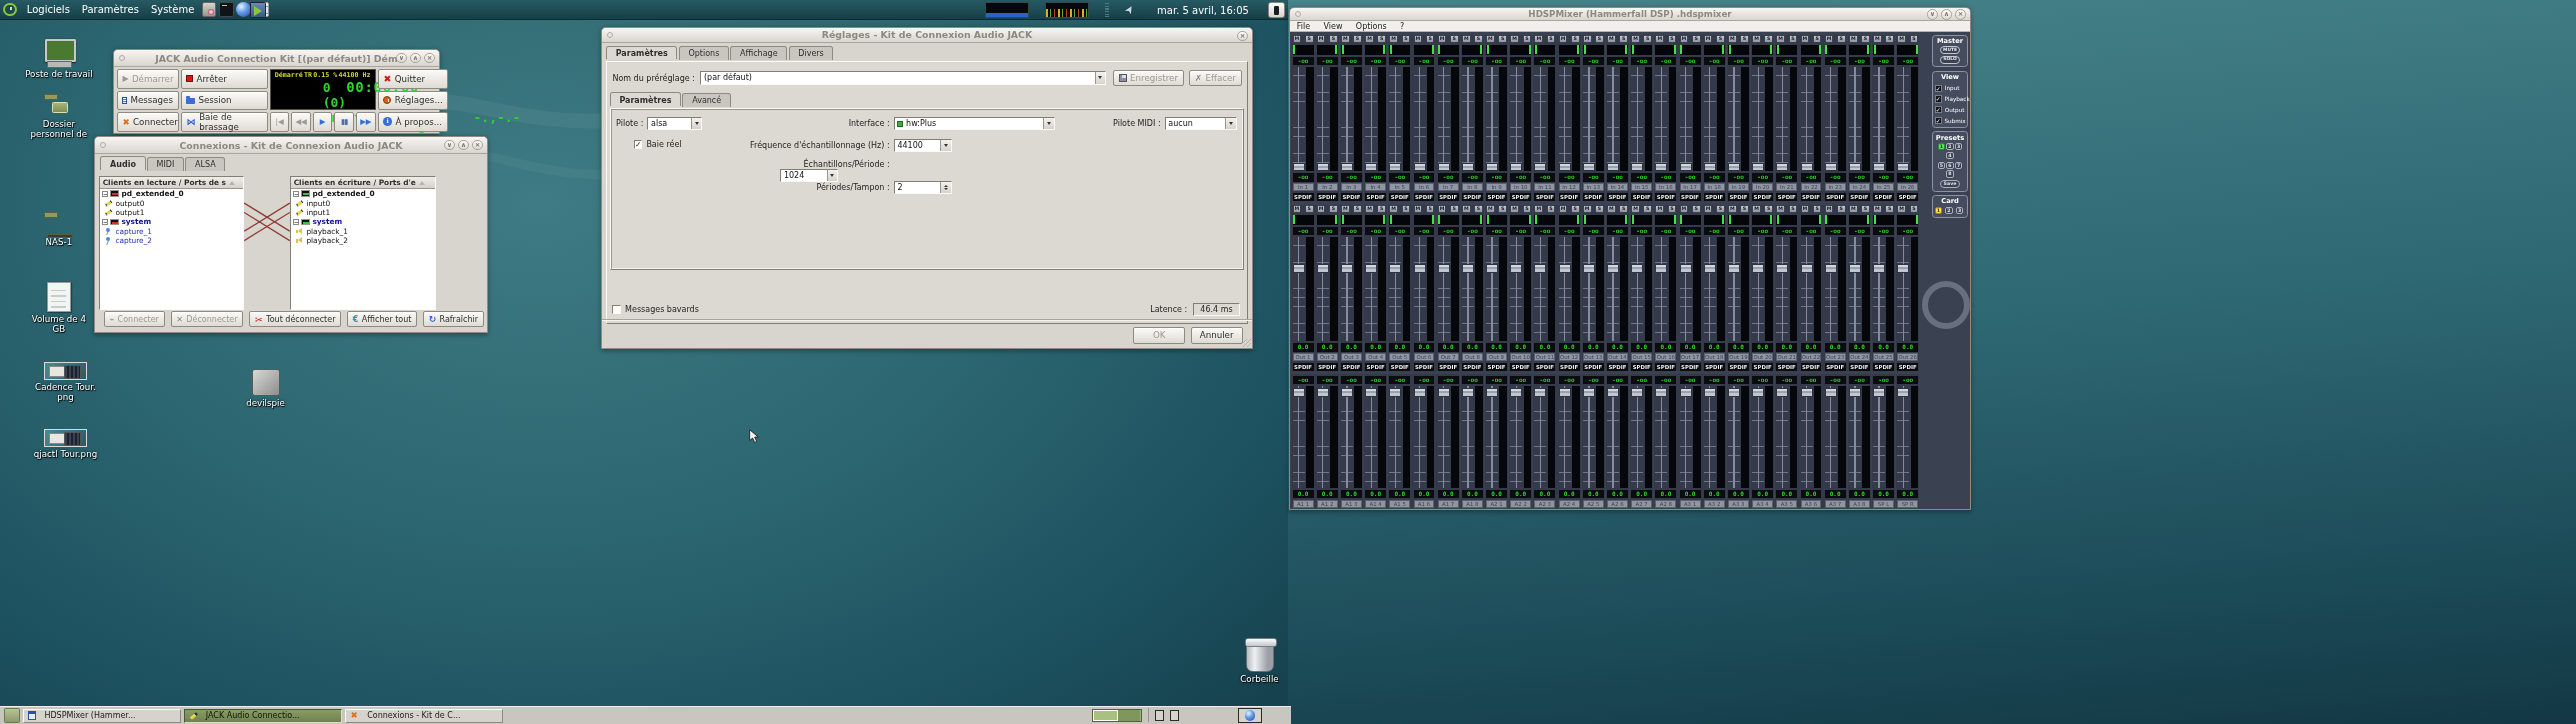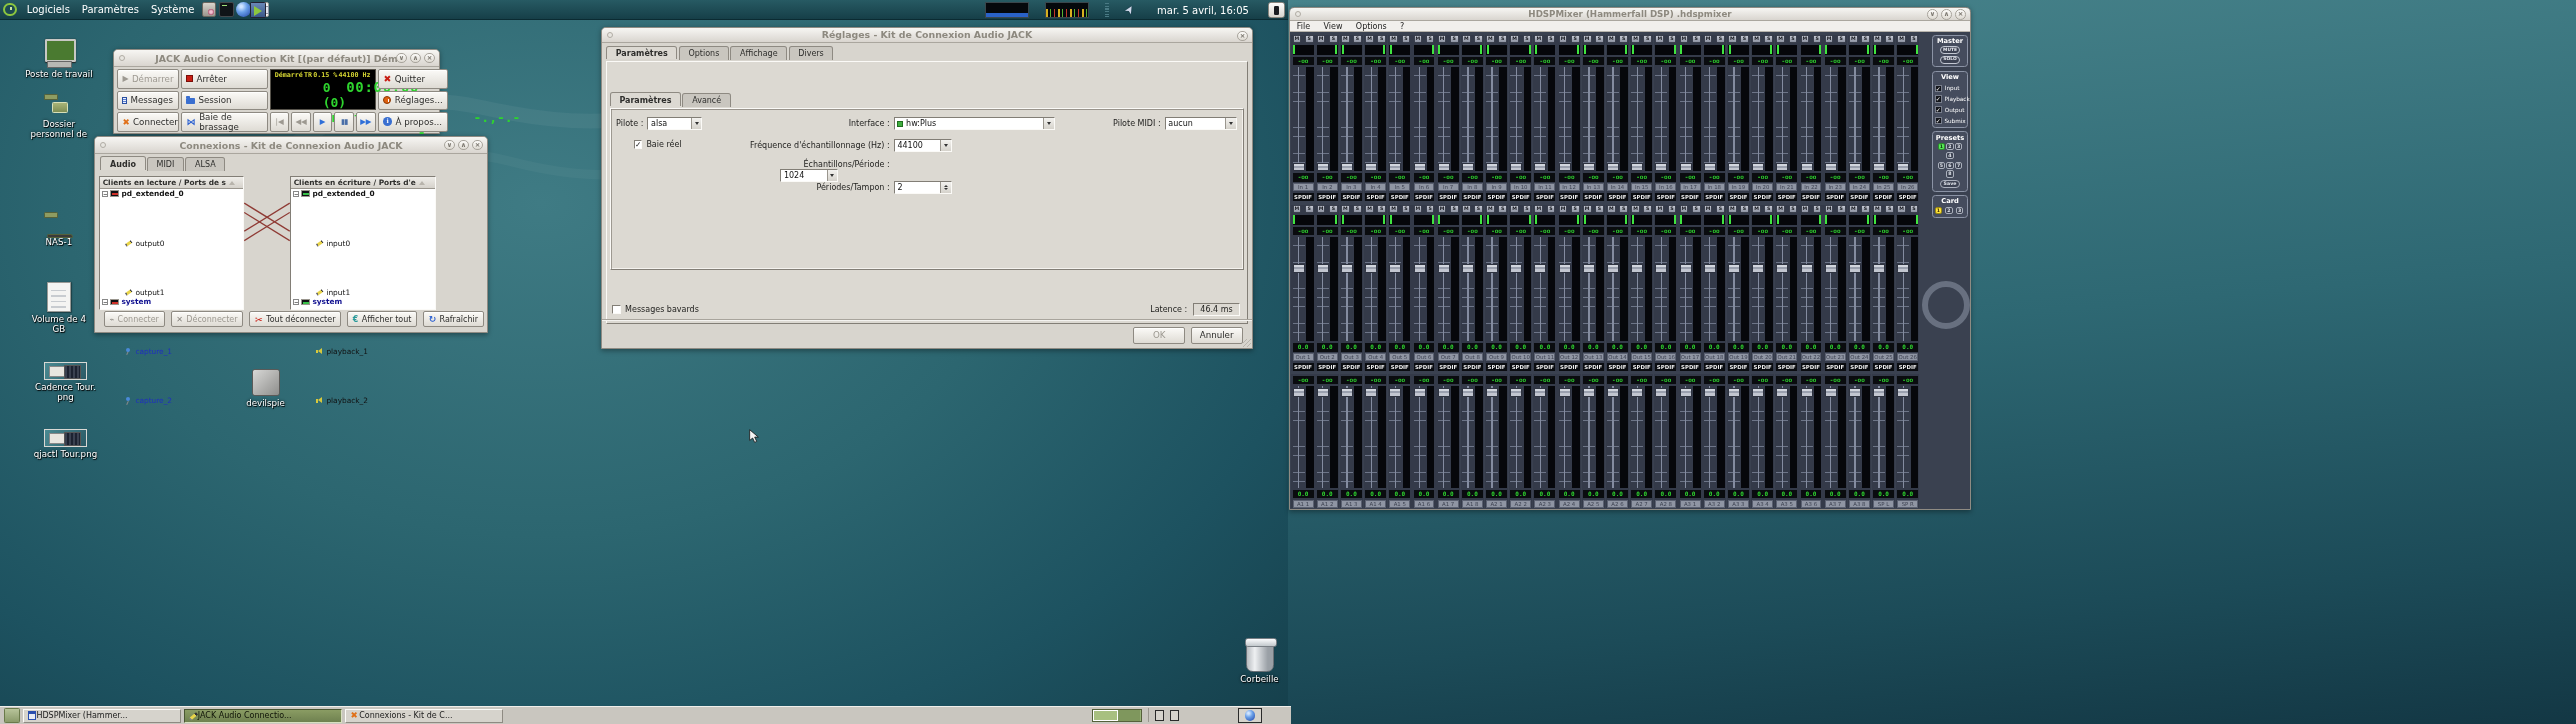--- a/index.html
+++ b/index.html
@@ -107,21 +107,21 @@
 
   
   #conn-win { left:94px; top:136px; width:394px; height:197px; }
   #conn-tabs { display:flex; padding:2.7px 5.4px 0; }
   .cpanel { position:absolute; top:39px; height:134px; background:#fff; border:0.7px solid; border-color:#827e76 #fbfaf7 #fbfaf7 #827e76; }
   .cpanel-hdr { height:12px; background:linear-gradient(#efede9,#d5d2cb); border-bottom:0.7px solid #9a968e;
     font-size:7.4px; font-weight:bold; color:#2e2e2c; padding:1.3px 2.7px; display:flex; align-items:center; }
   .sort-tri { width:0; height:0; border-left:3.4px solid transparent; border-right:3.4px solid transparent; border-bottom:4px solid #b8b4ac; margin-left:2.7px; }
   .trow { height:9.4px; display:flex; align-items:center; font-size:7.4px; color:#111; padding-left:2px; white-space:nowrap; }
   .trow .exp { width:6px; height:6px; border:0.7px solid #888; background:#fff; font-size:5.4px; line-height:4.7px; text-align:center; color:#333; margin-right:2px; }
-  .trow.port { padding-left:24px;margin-top:40px; }
+  .trow.port { padding-left:4px; }
   .trow.bold { font-weight:bold; }
   .c-navy { color:#101090; } .c-blue { color:#1f2fbf; }
   .ti { width:8.7px; height:6.7px; margin-right:2.7px; position:relative; flex:none; }
   .ti-client-red { background:#101014; border:0.7px solid #9a968e; }
   .ti-client-red::after { content:""; position:absolute; left:1.3px; top:2px; width:5.4px; height:2px; background:#d03028; }
   .ti-client-green { background:#101014; border:0.7px solid #9a968e; }
   .ti-client-green::after { content:""; position:absolute; left:1.3px; top:2px; width:5.4px; height:2px; background:#38c048; }
   .ti-pencil { background:none; }
   .ti-pencil::after { content:""; position:absolute; left:0.7px; top:2px; width:7.4px; height:2.7px; background:linear-gradient(90deg,#6a6a6a 0 1.3px,#e8d44a 1.3px 6px,#3a3a3a 6px); transform:rotate(-35deg); }
   .ti-mic::after { content:""; position:absolute; left:2px; top:0; width:4px; height:4px; border-radius:50%; background:#4a8ad8; }
@@ -231,21 +231,21 @@
   .icon-trash { width:28px; height:31px; background:linear-gradient(90deg,#b8bcc0,#eef0f2 30%,#9aa0a6 80%);
     border:0.7px solid #6a7076; border-radius:2.7px 2.7px 6.7px 6.7px; position:relative; }
   .icon-trash::before { content:""; position:absolute; left:-1.3px; top:-4px; width:29.5px; height:6.7px;
     background:linear-gradient(#fbfcfd,#c2c8cc); border:0.7px solid #787e84; border-radius:2.7px; }
 
   
   #taskbar { position:absolute; left:0; top:706px; width:1291px; height:18px; background:#c9c6bf;
     border-top:0.7px solid #f0efeb; display:flex; align-items:center; }
   #showdesk { width:16px; height:14.8px; margin:0 2.7px 0 4px; background:linear-gradient(#b8c49a,#8a9a6a);
     border:0.7px solid #6a7a4a; border-radius:1.3px; }
-  .taskbtn { width:158px; height:14px; margin-right:3.4px; display:flex; align-items:center; gap:0; padding:0 4px;
+  .taskbtn { width:158px; height:14px; margin-right:3.4px; display:flex; align-items:center; gap:8px; padding:0 4px;
     font-size:8px; color:#1c1c1c; white-space:nowrap; overflow:hidden;
     background:#d6d3cc; border:0.7px solid; border-color:#fbfaf7 #8e8a82 #8e8a82 #fbfaf7; }
   .taskbtn.active { background:linear-gradient(#8a9c63,#6f8150); border-color:#4a5633 #d8e0c0 #d8e0c0 #4a5633; color:#101408; }
   .tb-ico { width:8.7px; height:8.7px; flex:none; }
   .tbi-window { background:#e8ecf4; border:0.7px solid #2a4fae; box-shadow:inset 0 2px 0 #2a4fae; }
   .tbi-pencil { position:relative; }
   .tbi-pencil::after { content:""; position:absolute; left:0; top:3.4px; width:8.7px; height:2.7px;
     background:linear-gradient(90deg,#888 0 1.3px,#e8d44a 1.3px 6.7px,#333 6.7px); transform:rotate(-40deg); }
   .tbi-connx { color:#e07018; font-weight:bold; font-size:8.7px; line-height:8.7px; }
   #pager { position:absolute; left:1092px; top:709px; width:50px; height:12.7px; background:#7f975d; border:0.7px solid #55613a; display:flex; }
@@ -533,20 +533,35 @@
           <div class="circbtn">×</div>
         </div>
     </div>
     <div id="set-tabs">
         <div class="tab active">Paramètres</div>
         <div class="tab">Options</div>
         <div class="tab">Affichage</div>
         <div class="tab">Divers</div>
       </div>
     <div id="set-frame">
+      <div class="srow" style="left:5.4px; top:8px; right:5.4px;">
+        <span>Nom du préréglage :</span>
+        <div class="combo" style="flex:1; margin-left:5.4px;">
+          <span class="cval">(par défaut)</span>
+            <span class="arrowbtn"></span>
+        </div>
+        <div class="gtkbtn dis" style="height:16px; margin-left:6.7px;">
+          <span class="i-save"></span>
+            <span>Enregistrer</span>
+        </div>
+        <div class="gtkbtn dis" style="height:16px; margin-left:5.4px;">
+          <span class="i-xgrey">✗</span>
+            <span>Effacer</span>
+        </div>
+      </div>
       <div id="inner-tabs">
           <div class="tab active">Paramètres</div>
           <div class="tab">Avancé</div>
         </div>
       <div id="inner-frame">
         <div class="srow" style="left:5.4px; top:8px;">
           <span>Pilote :</span>
           <div class="combo" style="width:55px; margin-left:4px;">
             <span class="cval">alsa</span>
               <span class="arrowbtn"></span>

